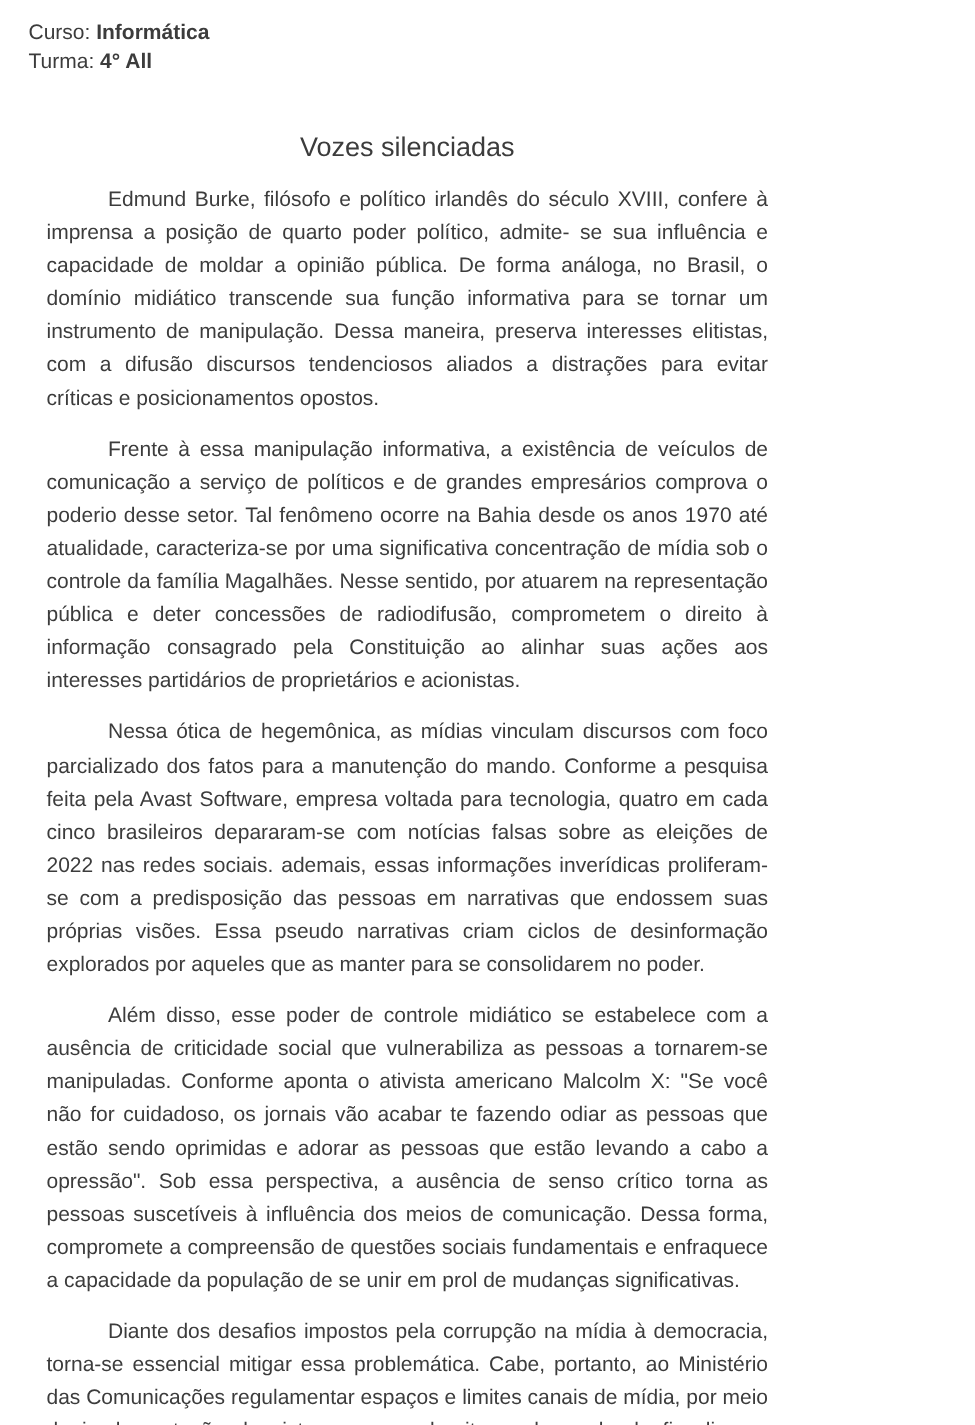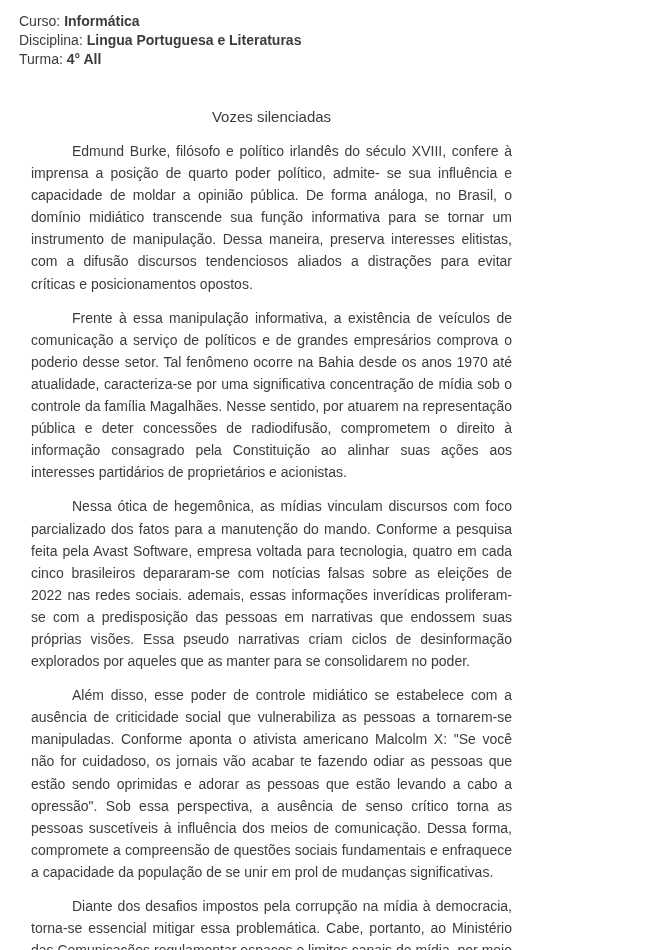--- a/index.html
+++ b/index.html
@@ -28,21 +28,21 @@
   .header-label {
     font-weight: normal;
   }
   .header-value {
     font-weight: normal;
   }
   .header-value.bold {
     font-weight: bold;
   }
   .essay-title {
-    font-size: 15px;
+    font-size: 18px;
     line-height: 22px;
     font-weight: normal;
     text-align: center;
     margin: 37px 0 9px 0;
   }
   .essay p {
     margin: 12px;
     font-size: 14px;
     line-height: 22.1px;
     text-align: justify;
@@ -53,24 +53,20 @@
 <body>
 
 <div class="page">
 
   <div class="doc-header">
     <div class="header-row">
       <span class="header-label">Curso:</span>
       <span class="header-value bold">Informática</span>
     </div>
     <div class="header-row">
-      <span class="header-label">Disciplina:</span>
-      <span class="header-value bold">Lingua Portuguesa e Literaturas</span>
-    </div>
-    <div class="header-row">
       <span class="header-label">Turma:</span>
       <span class="header-value bold">4° All</span>
     </div>
   </div>
 
   <div class="essay-title">Vozes silenciadas</div>
 
   <div class="essay">
     <p>Edmund Burke, filósofo e político irlandês do século XVIII, confere à imprensa a posição de quarto poder político, admite- se sua influência e capacidade de moldar a opinião pública. De forma análoga, no Brasil, o domínio midiático transcende sua função informativa para se tornar um instrumento de manipulação. Dessa maneira, preserva interesses elitistas, com a difusão discursos tendenciosos aliados a distrações para evitar críticas e posicionamentos opostos.</p>
     <p>Frente à essa manipulação informativa, a existência de veículos de comunicação a serviço de políticos e de grandes empresários comprova o poderio desse setor. Tal fenômeno ocorre na Bahia desde os anos 1970 até atualidade, caracteriza-se por uma significativa concentração de mídia sob o controle da família Magalhães. Nesse sentido, por atuarem na representação pública e deter concessões de radiodifusão, comprometem o direito à informação consagrado pela Constituição ao alinhar suas ações aos interesses partidários de proprietários e acionistas.</p>

